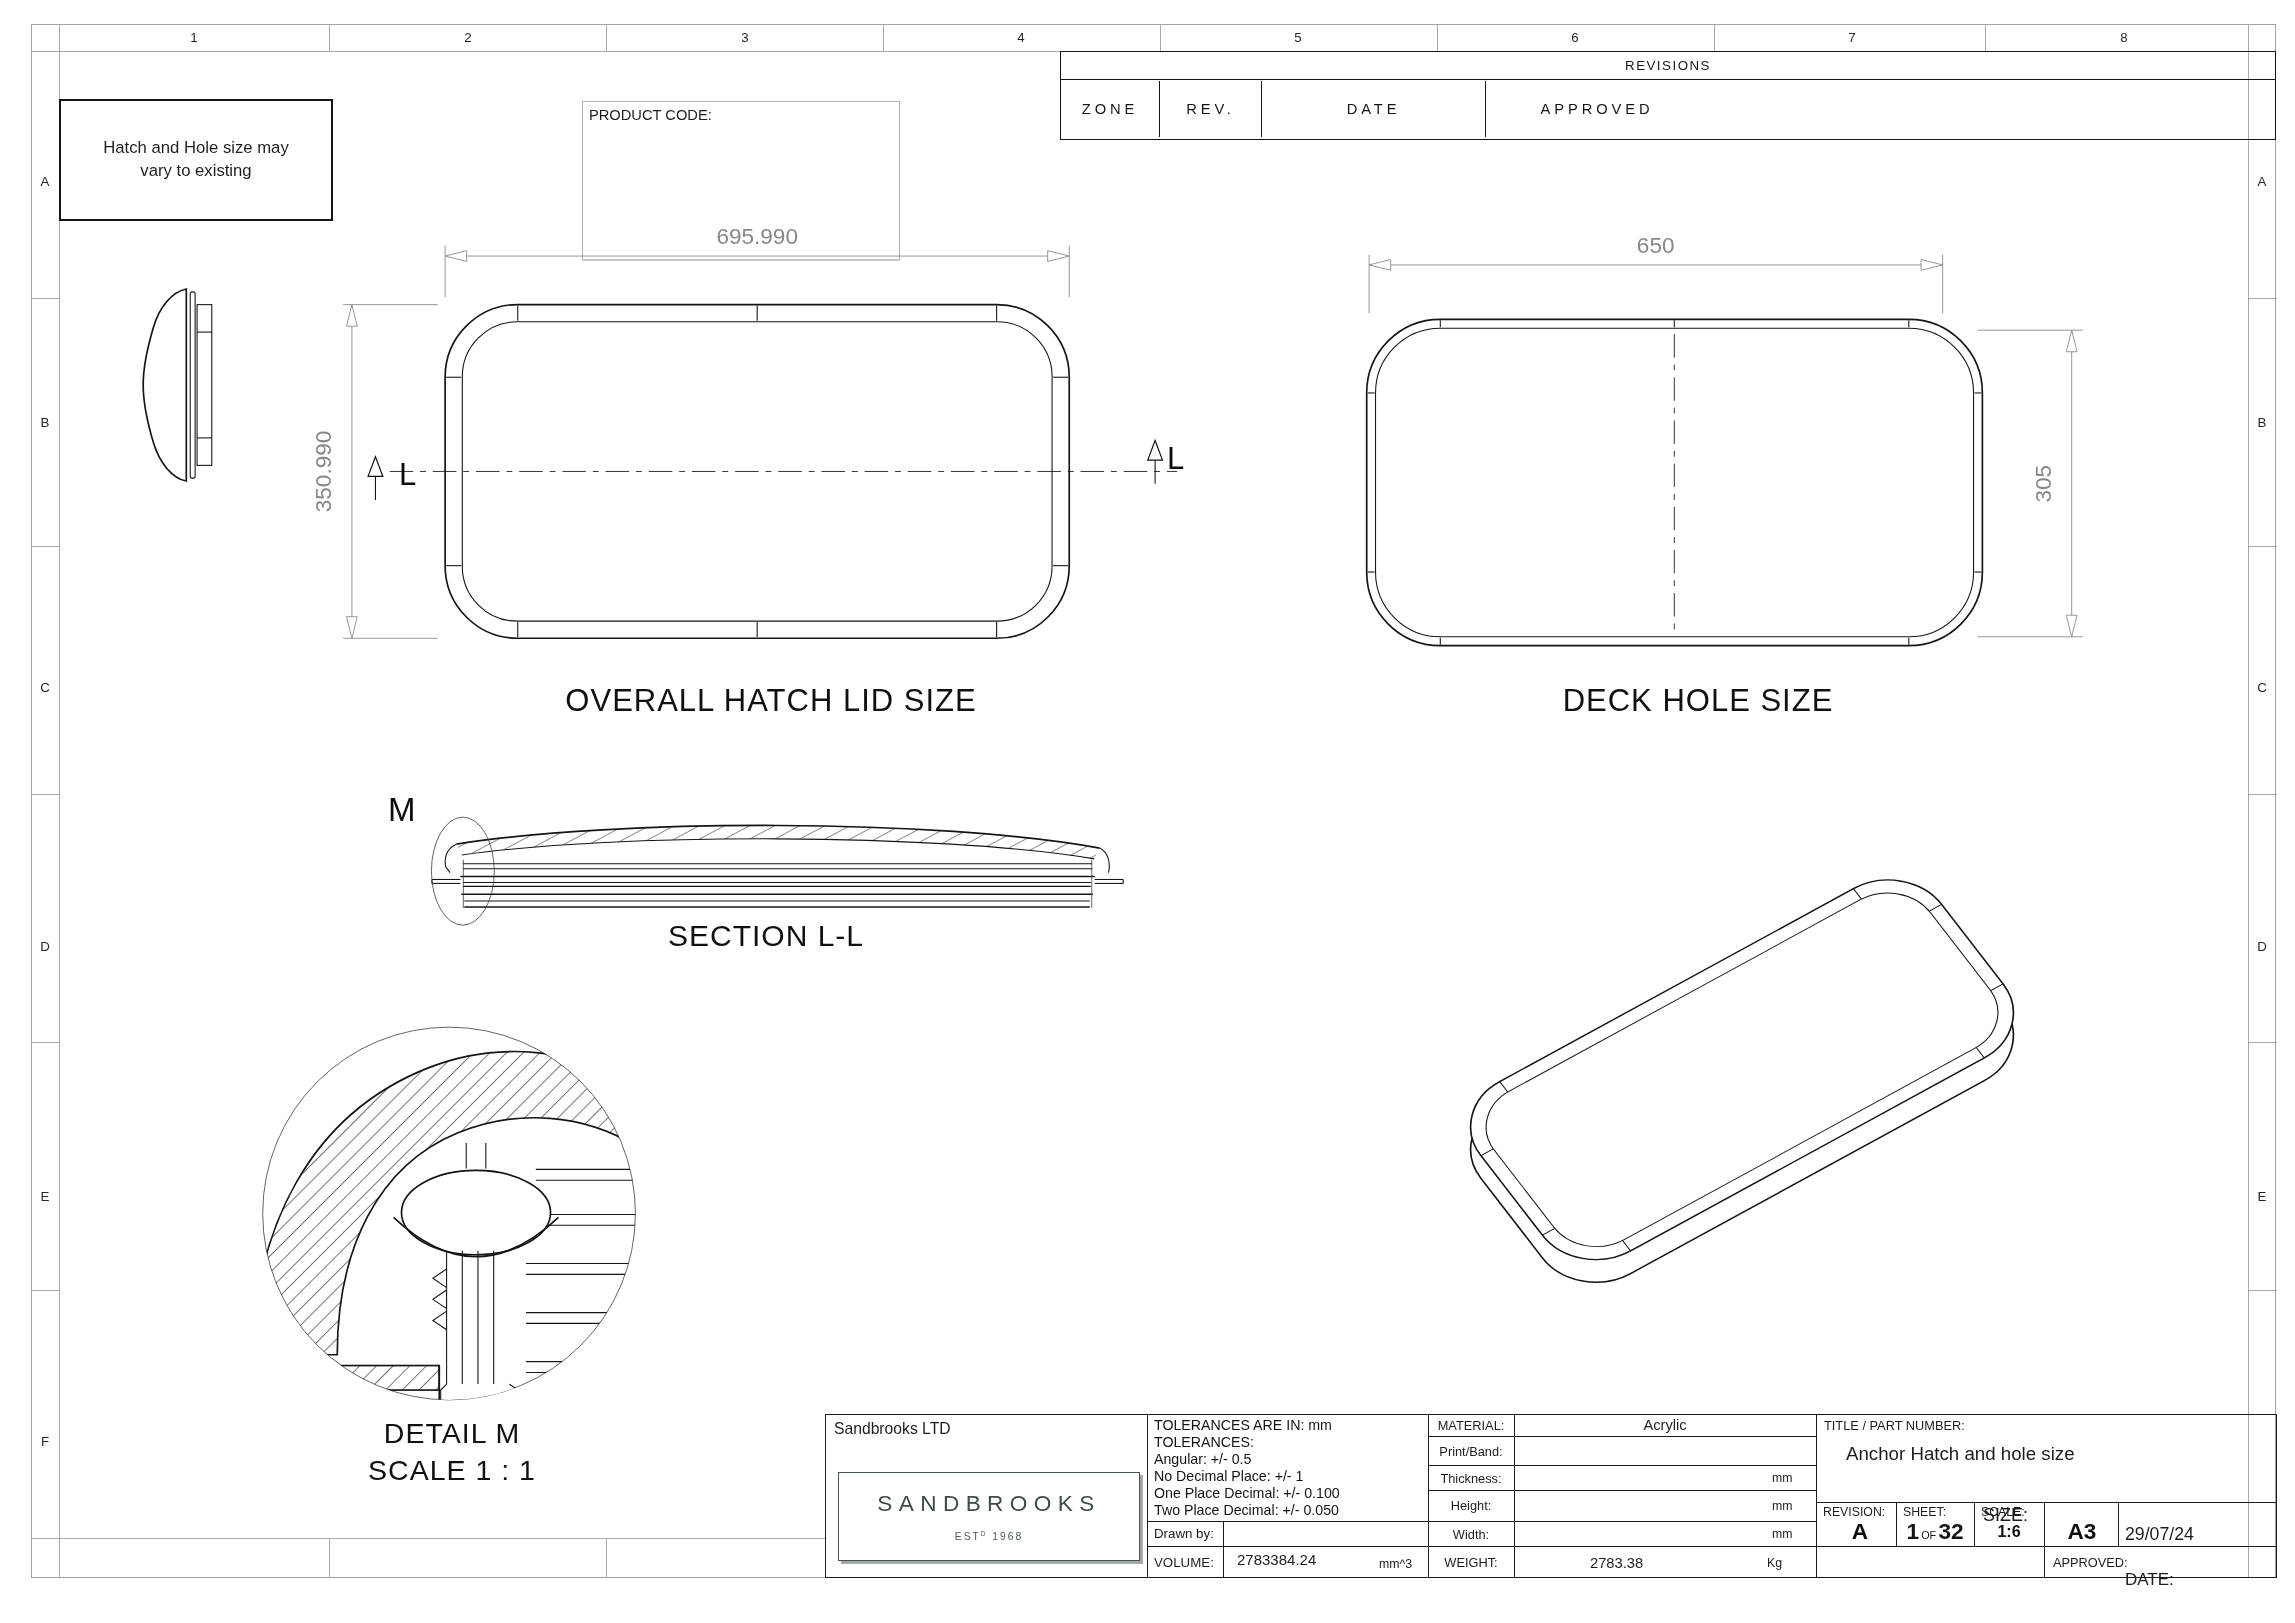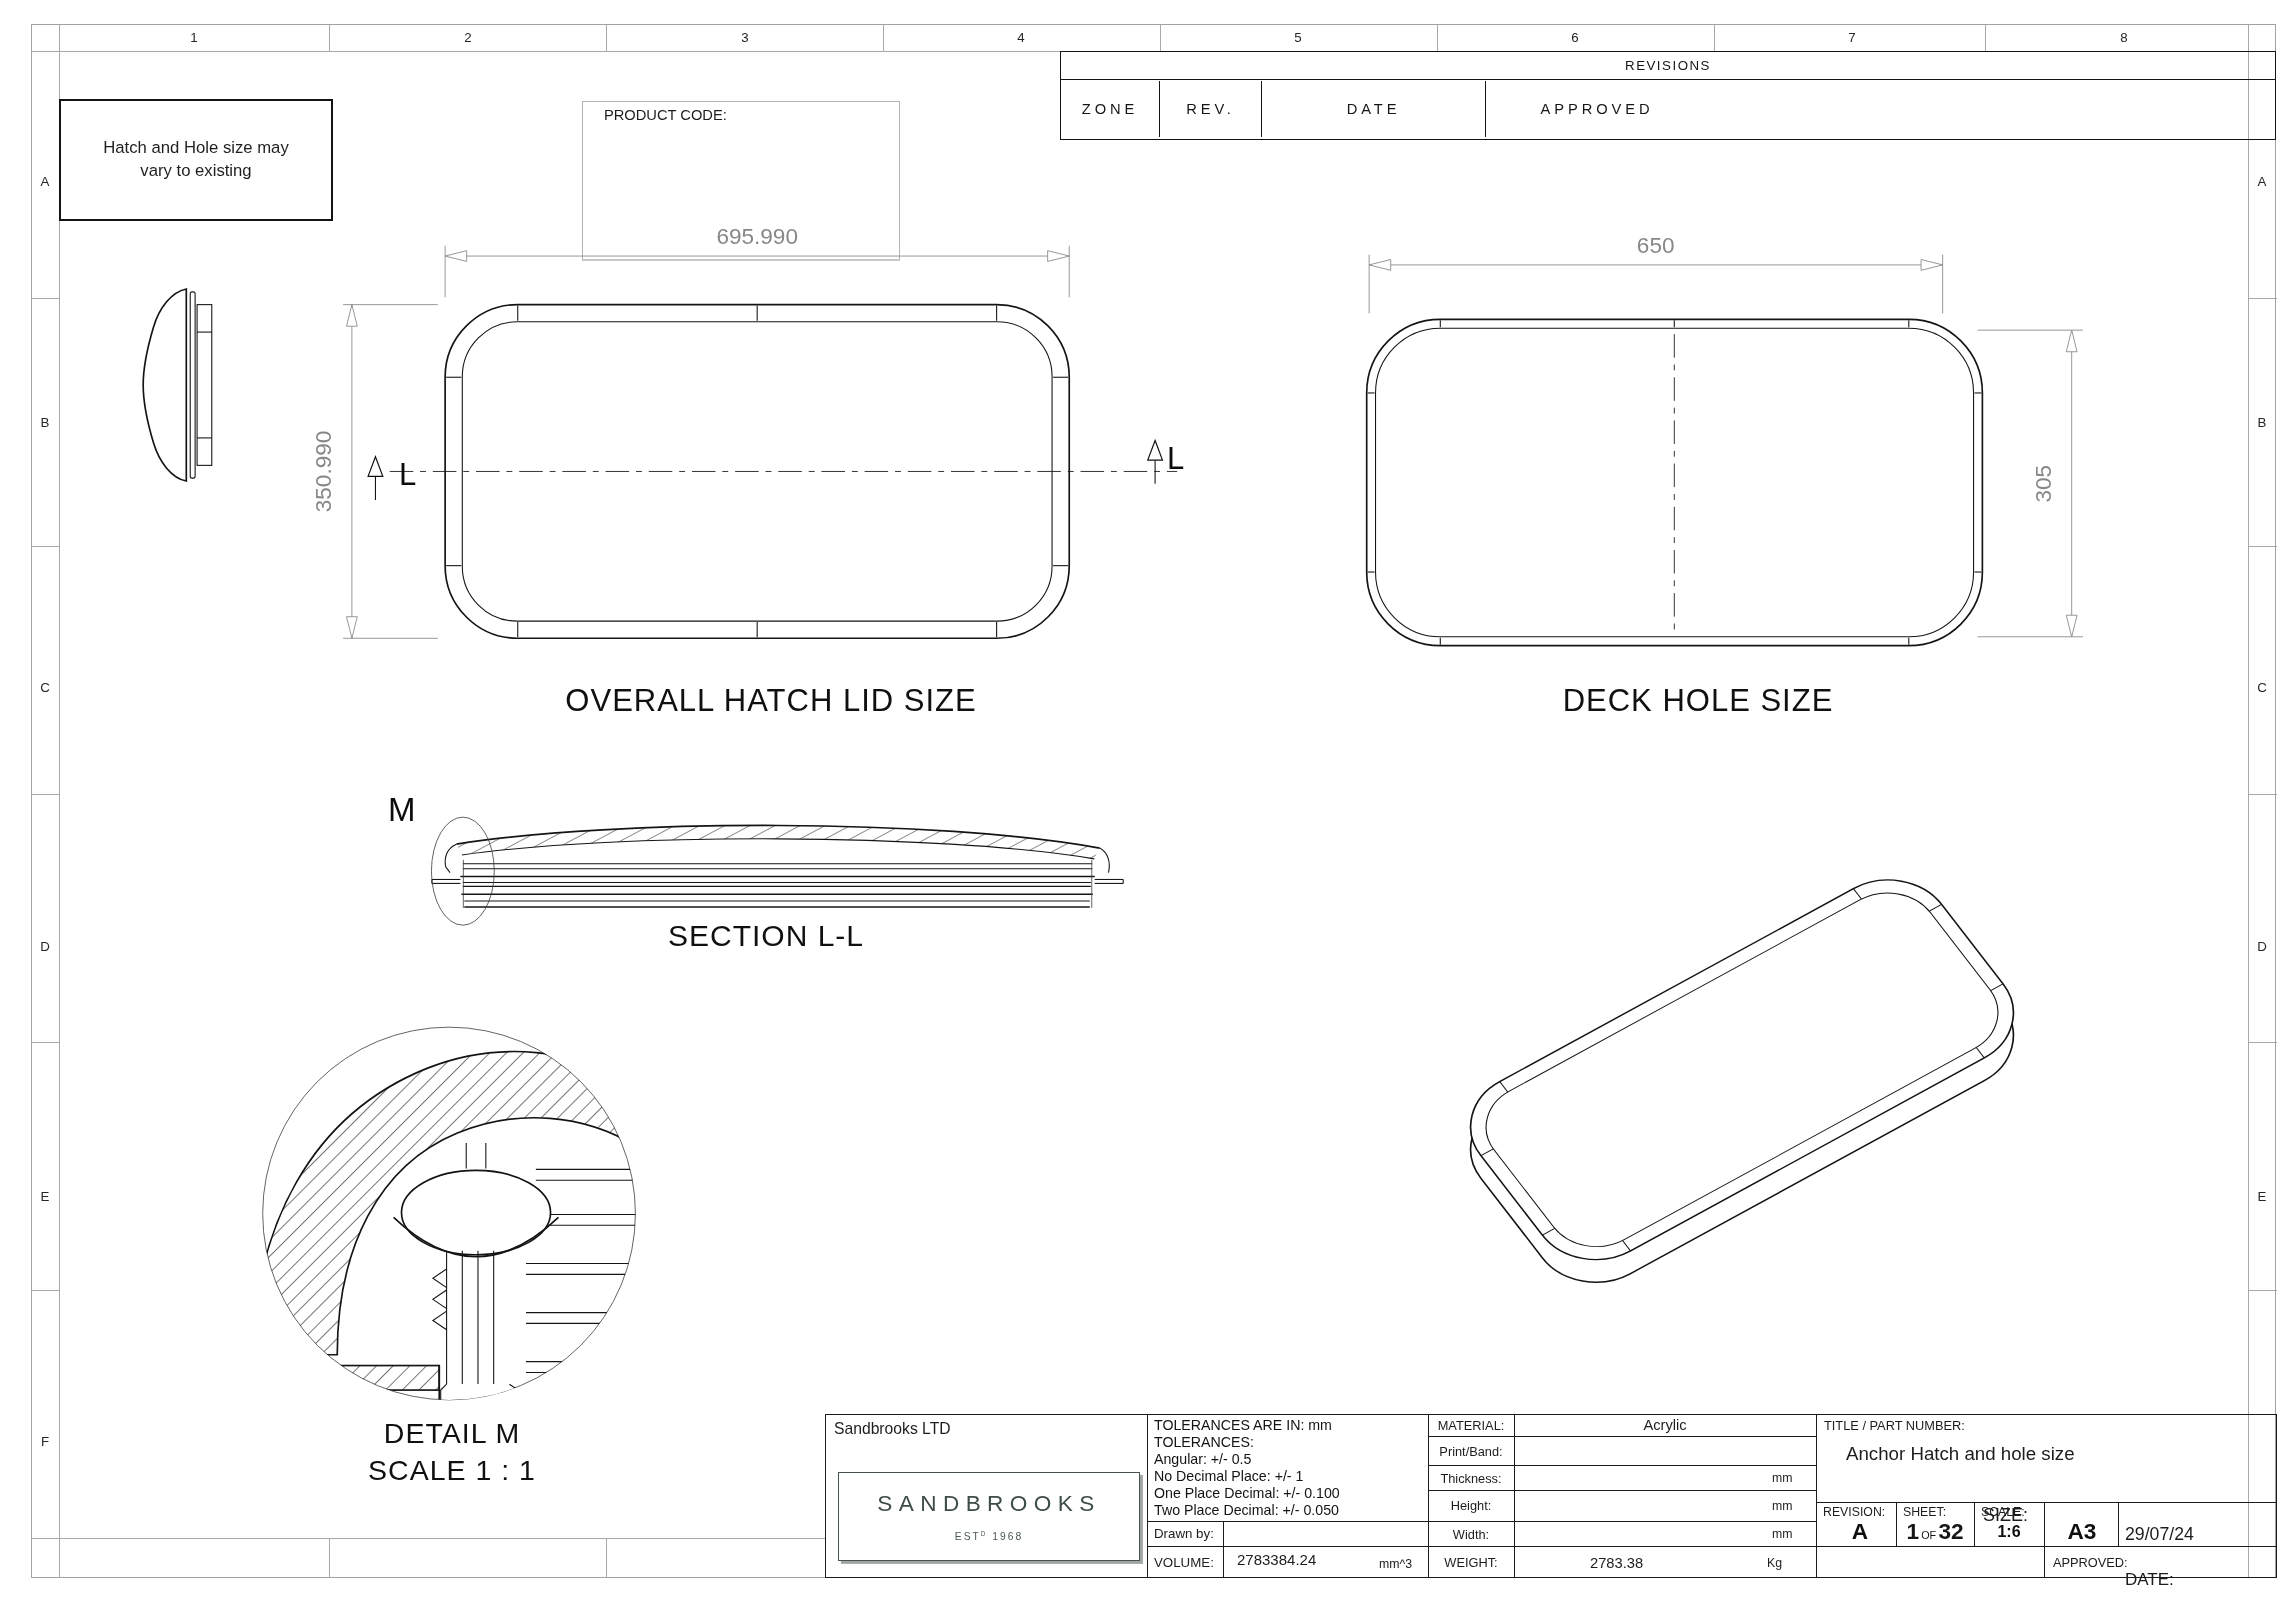--- a/index.html
+++ b/index.html
@@ -7,21 +7,21 @@
        font-family:"Liberation Sans",sans-serif;color:#161616;}
   .abs{position:absolute;}
   
   .gline{position:absolute;background:#a8a8a8;}
   .glabel{position:absolute;color:#262626;font-size:13.3px;transform:translate(-50%,-50%);}
   
   .notebox{position:absolute;border:2px solid #141414;display:flex;align-items:center;justify-content:center;text-align:center;}
   .pcbox{position:absolute;border:1px solid #b3b3b3;border-bottom:2px solid #c9c9c9;}
   
   .tline{position:absolute;background:#1b1b1b;}
-  .celllabel{position:absolute;font-size:12.8px;color:#1d1d1d;margin-left:15px;}
+  .celllabel{position:absolute;font-size:12.8px;color:#1d1d1d;}
   .viewlabel{position:absolute;transform:translateX(-50%);font-size:30px;letter-spacing:1px;color:#101010;white-space:nowrap;}
   .marker{position:absolute;font-size:31px;color:#0c0c0c;}
   
   .ln3{stroke:#141414;stroke-width:3.4;fill:none;}
   .ln2{stroke:#141414;stroke-width:2.2;fill:none;}
   .thin{stroke:#3a3a3a;stroke-width:1.6;fill:none;}
   .cl{stroke:#1a1a1a;stroke-width:1.8;fill:none;stroke-dasharray:48 14 12 14;}
   .dim{stroke:#8a8a8a;stroke-width:1.8;fill:none;}
   .dimarrow{fill:#ffffff;stroke:#8a8a8a;stroke-width:1.8;}
   .secarrow{fill:#ffffff;stroke:#101010;stroke-width:2.4;}

